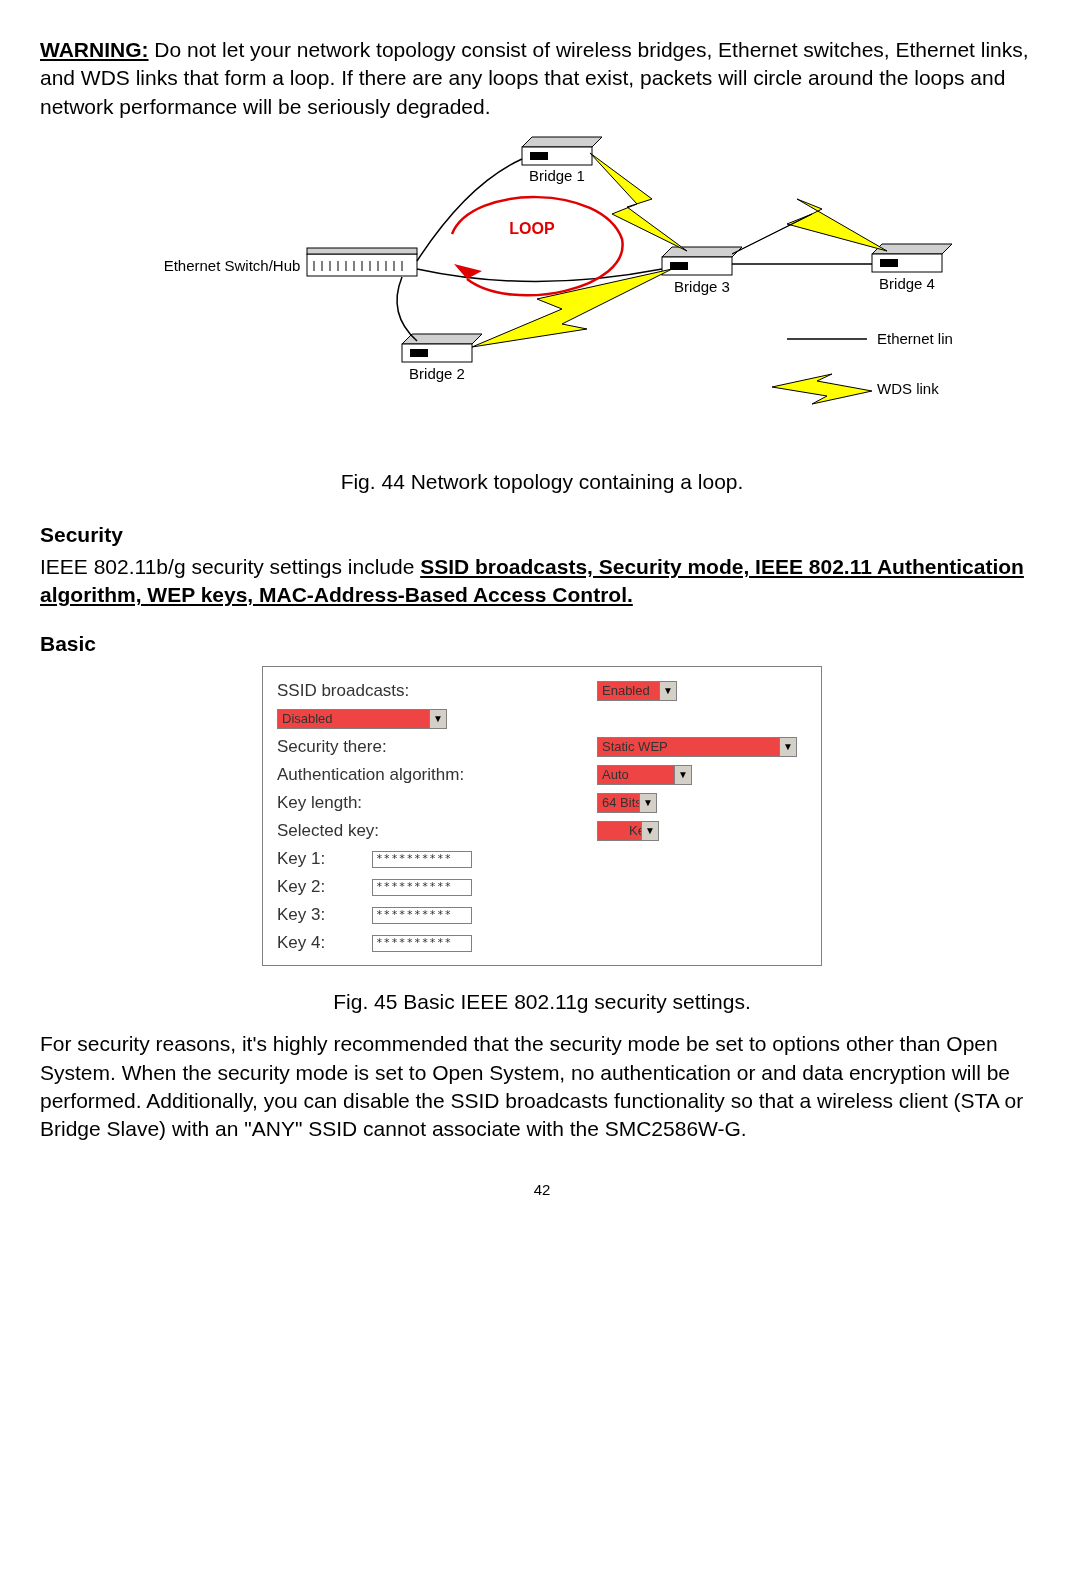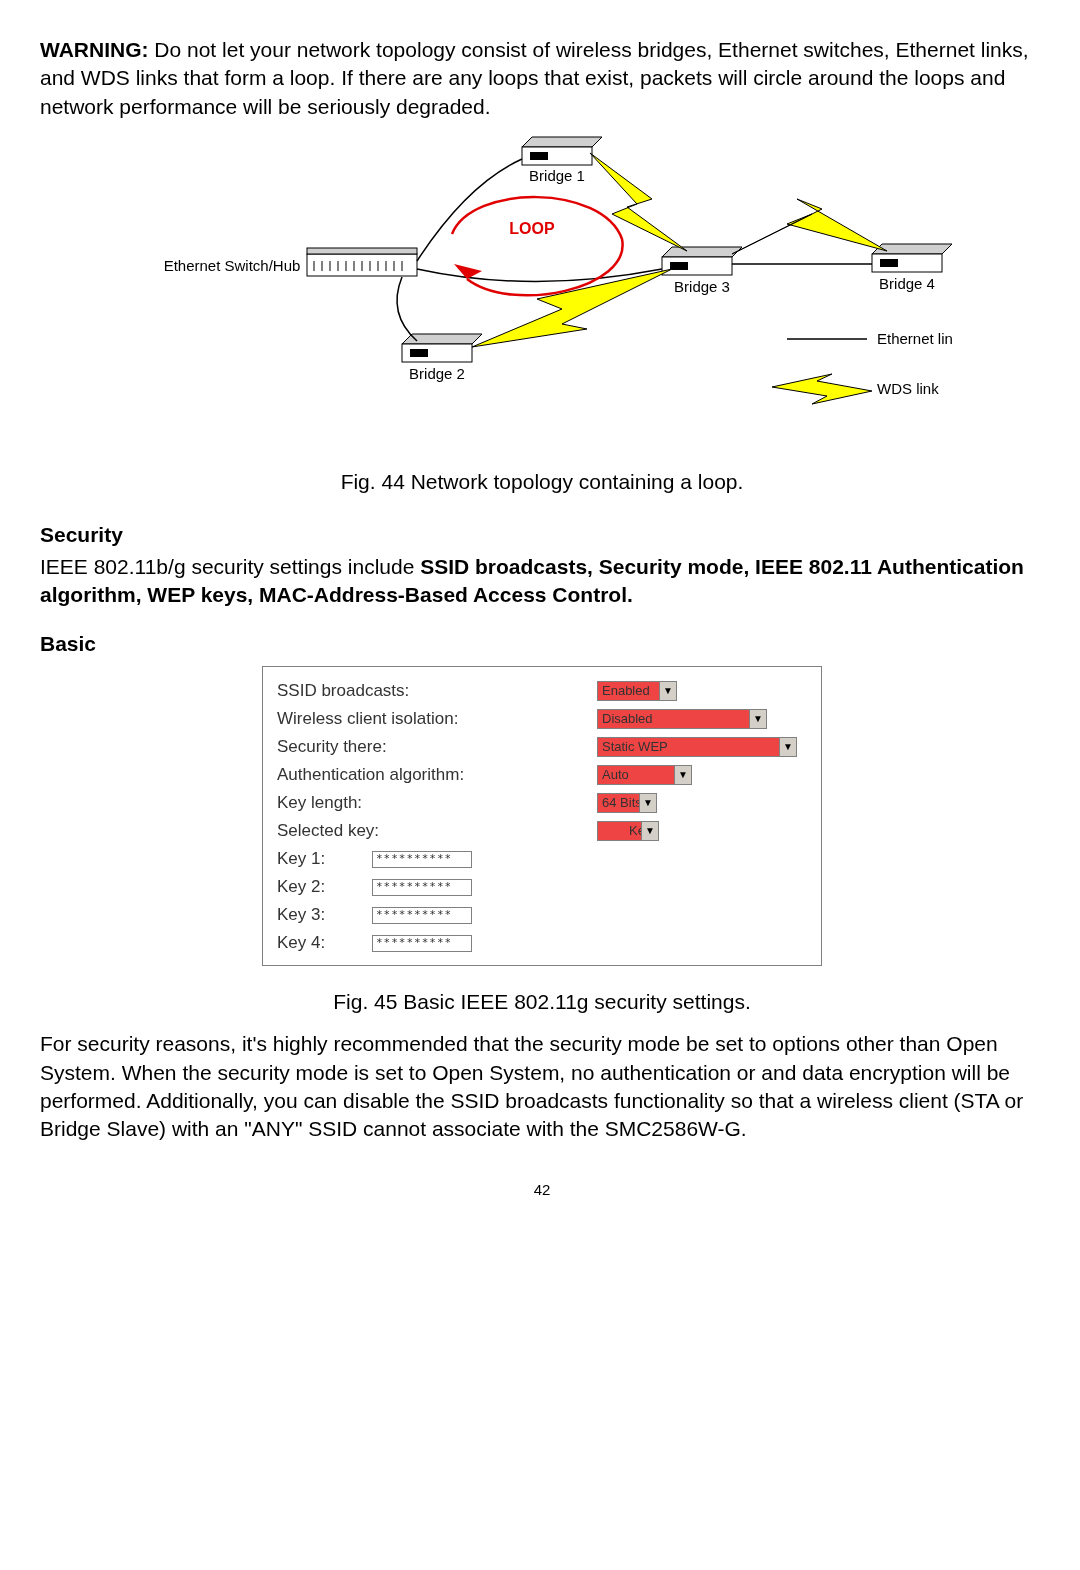--- a/index.html
+++ b/index.html
@@ -7,21 +7,21 @@
     font-size: 21px;
     line-height: 1.35;
     color: #000;
     background: #fff;
     margin: 0;
     padding: 36px 36px 30px 40px;
     width: 1080px;
     box-sizing: border-box;
   }
   .para { margin: 0 0 8px 0; }
-  .bold { font-weight: bold; }
+  .bold { font-weight: bold; text-decoration: underline; }
   .heading { font-weight: bold; margin: 20px 0 4px 0; display:block; }
   .figcap { text-align: center; margin: 22px 0 24px 0; }
   .diagram-wrap { text-align:center; margin: 6px 0 2px 0;}
   .diagram { display:inline-block; }
   .form-box {
     border: 1px solid #808080;
     width: 560px;
     margin: 8px auto 4px auto;
     padding: 10px 10px 8px 14px;
     box-sizing: border-box;
@@ -158,21 +158,20 @@
 <div class="form-box">
   <div class="form-row">
     <span class="form-label">SSID broadcasts:</span>
     <span style="width:160px"></span>
     <span class="select s1">
       <span class="select-text">Enabled</span>
       <span class="select-btn">▼</span>
     </span>
   </div>
   <div class="form-row">
-    <span class="form-label" style="width:320px">Wireless client isolation:</span>
     <span class="select s2">
       <span class="select-text">Disabled</span>
       <span class="select-btn">▼</span>
     </span>
   </div>
   <div class="form-row">
     <span class="form-label" style="width:320px">Security there:</span>
     <span class="select s3">
       <span class="select-text">Static WEP</span>
       <span class="select-btn">▼</span>

